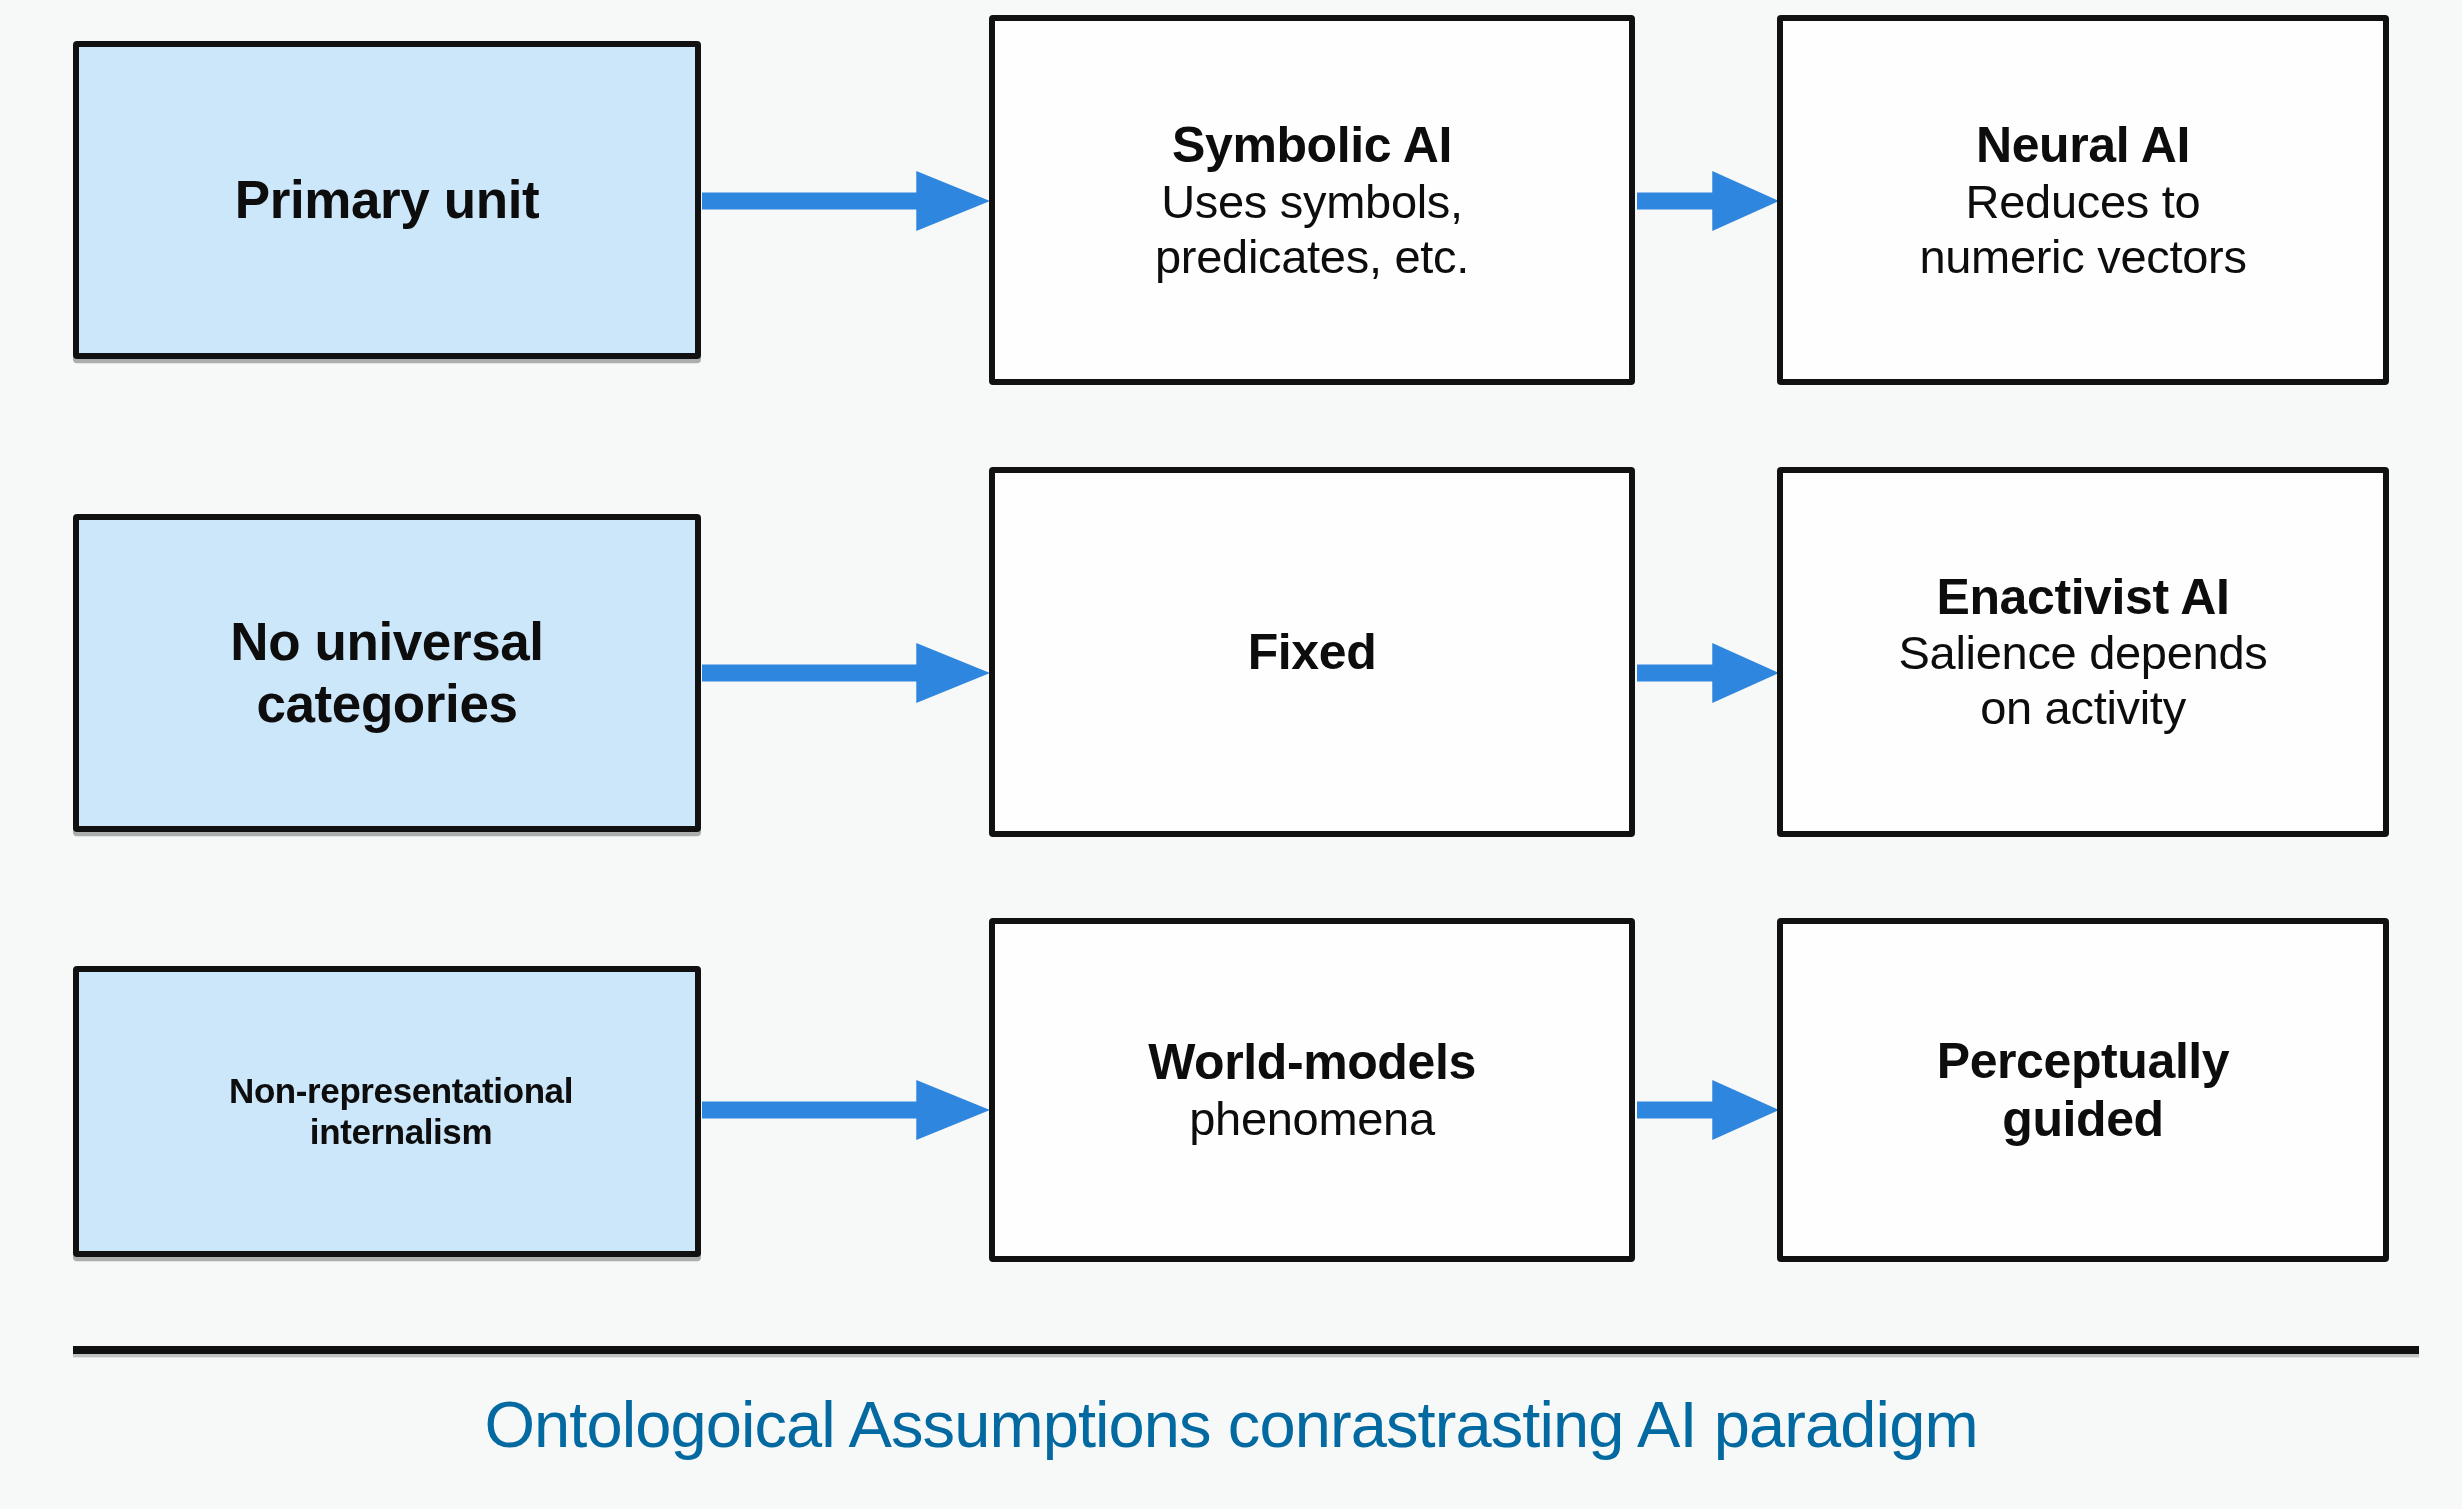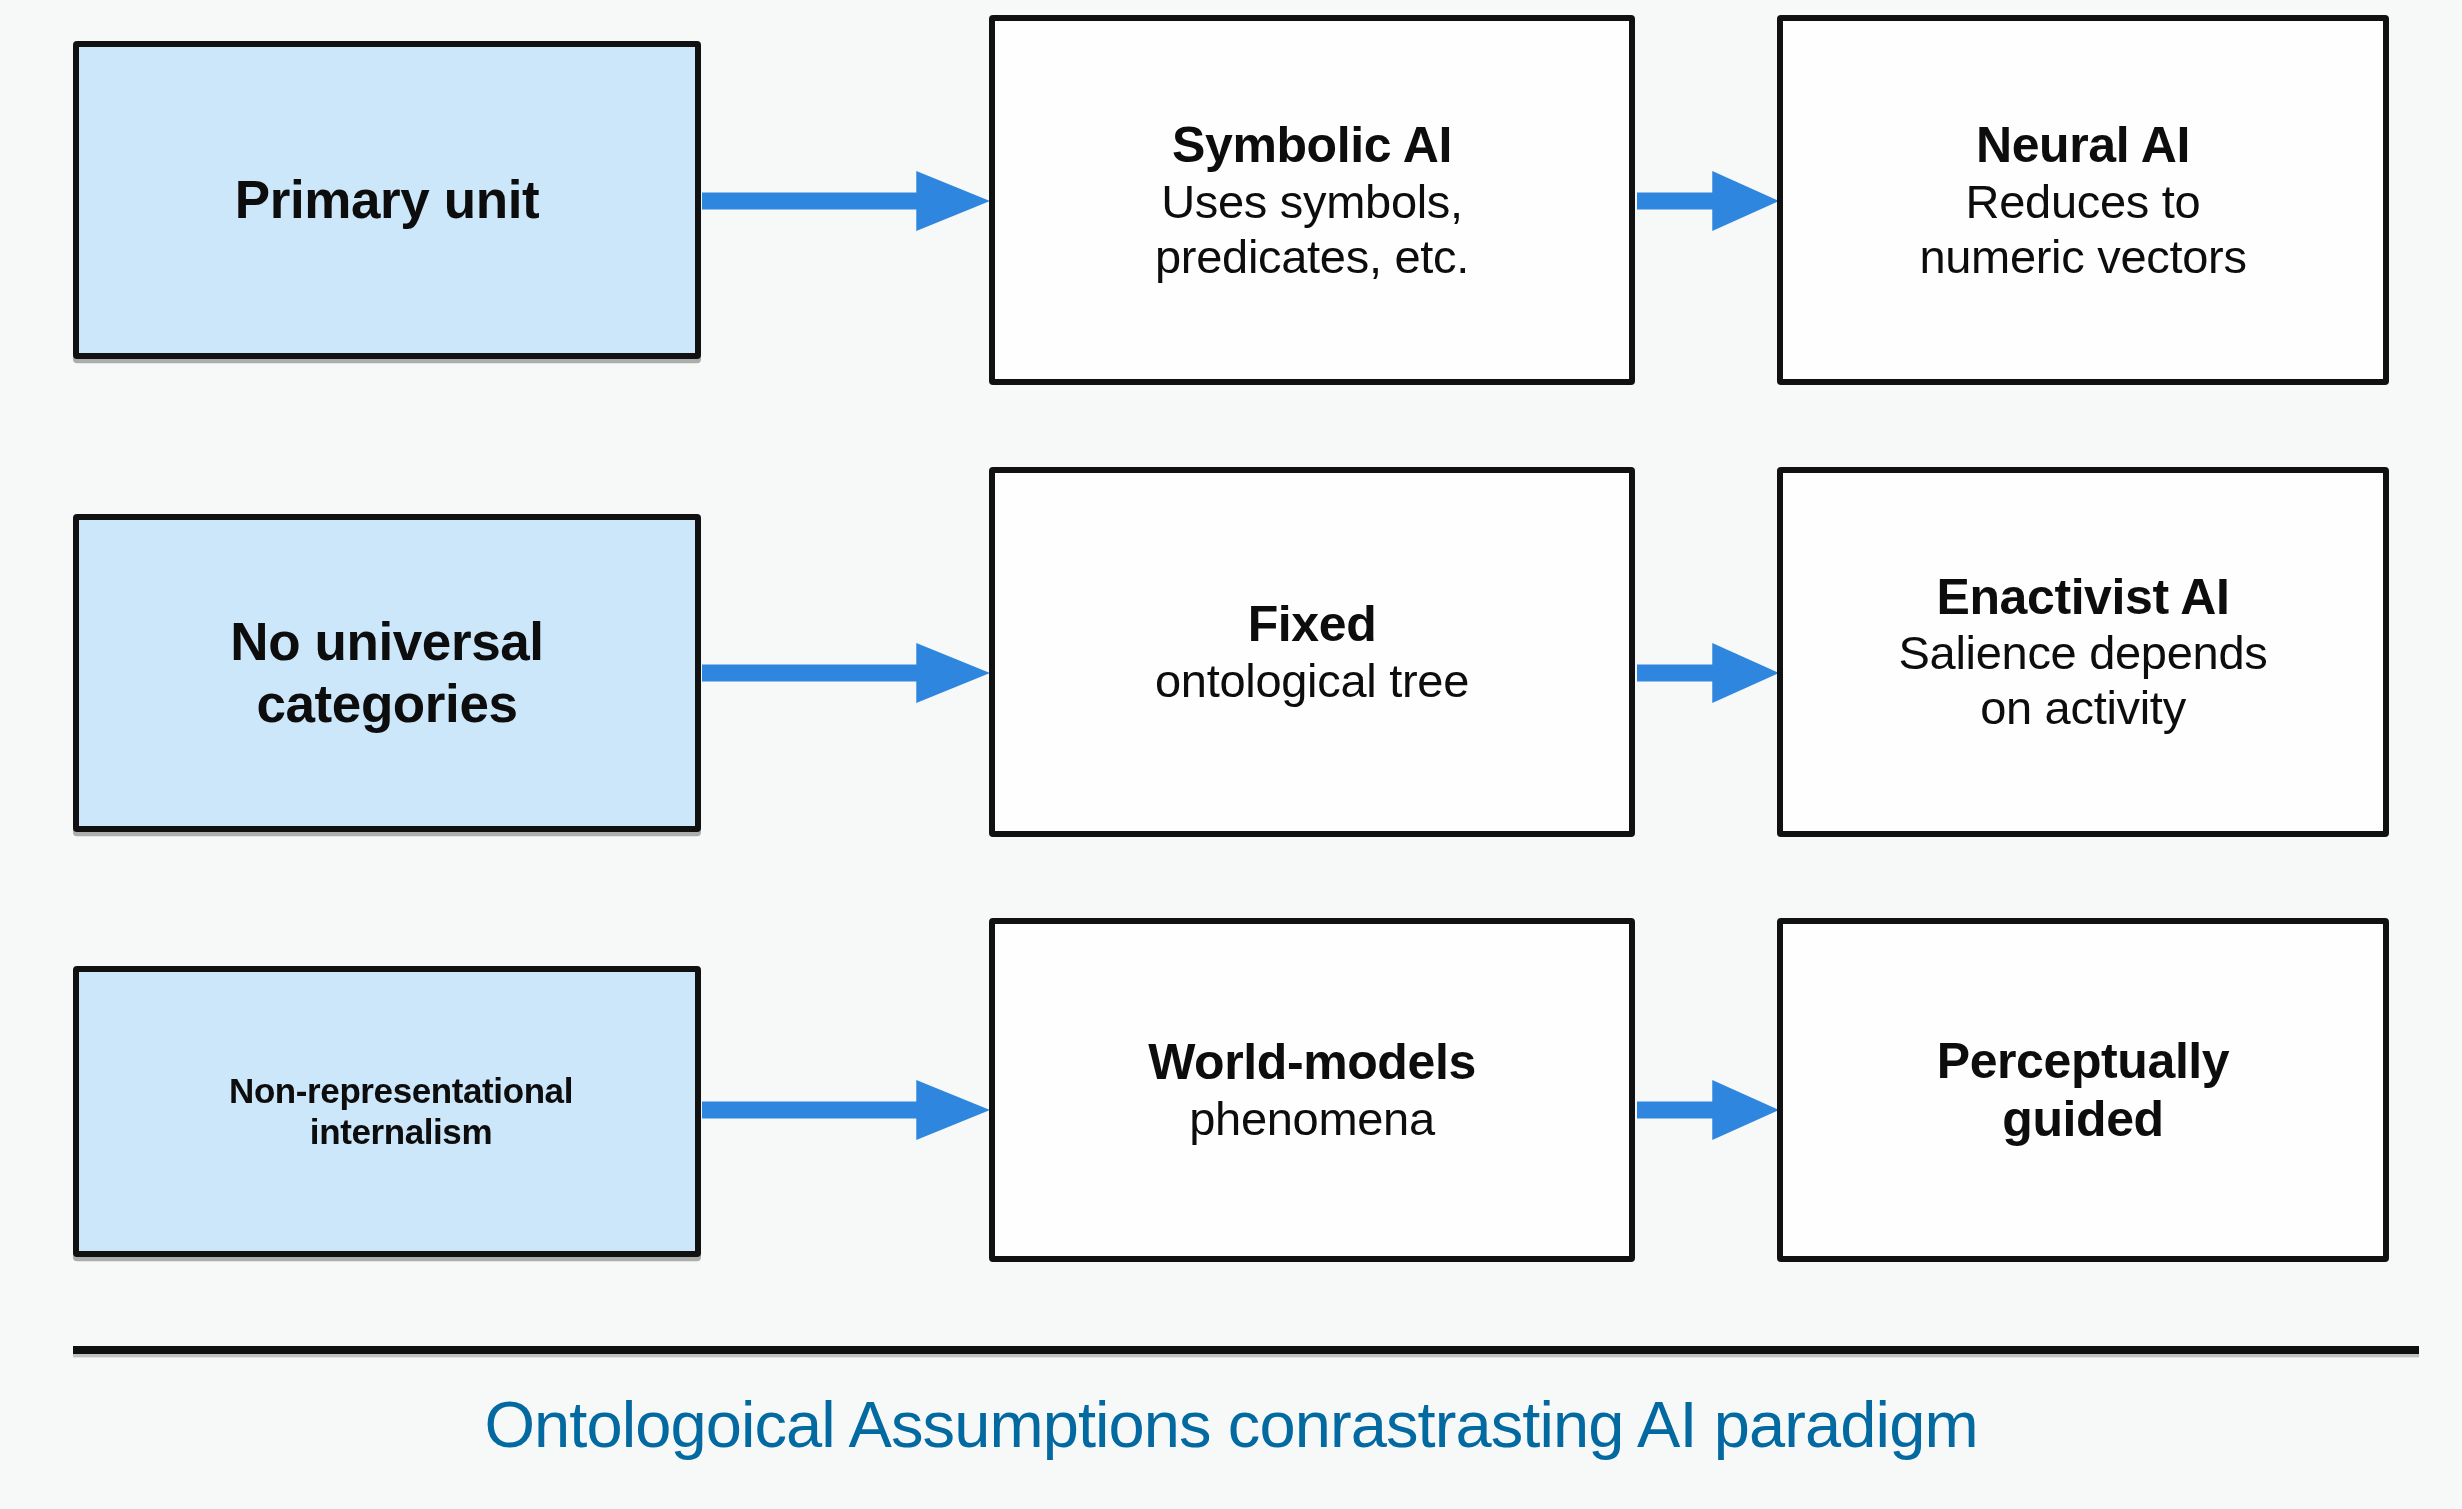--- a/index.html
+++ b/index.html
@@ -149,21 +149,20 @@
   </div>
 
   <div class="arrow a-long ar2">
     <svg viewBox="0 0 336 86" preserveAspectRatio="none">
       <path d="M0 33 L250 33 L250 8 L336 43 L250 78 L250 53 L0 53 Z" fill="#2E86DE"></path>
     </svg>
   </div>
 
   <div class="node paradigm r2 c2">
     <span class="title">Fixed</span>
-    <span class="sub">ontological tree</span>
   </div>
 
   <div class="arrow a-short ar2">
     <svg viewBox="0 0 166 86" preserveAspectRatio="none">
       <path d="M0 33 L88 33 L88 8 L166 43 L88 78 L88 53 L0 53 Z" fill="#2E86DE"></path>
     </svg>
   </div>
 
   <div class="node paradigm r2 c3">
     <span class="title">Enactivist AI</span>

